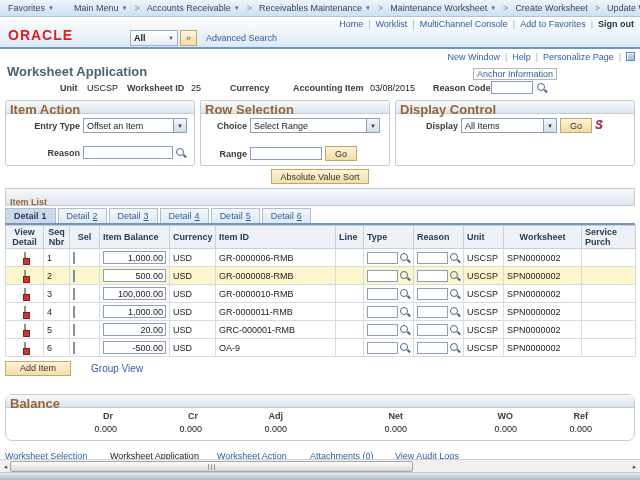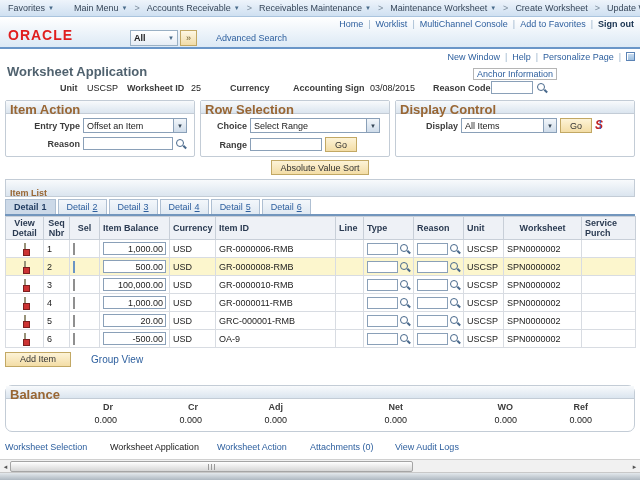--- a/index.html
+++ b/index.html
@@ -19,21 +19,21 @@
   .appheader{height:32px;background:linear-gradient(#ffffff,#dcE9f5);border-bottom:2px solid #6a96c8;position:relative}
   .brand{position:absolute;left:8px;top:10px;color:#e01e1e;font-weight:bold;font-size:14px;letter-spacing:1px}
   .hdr-links{position:absolute;right:6px;top:2px;display:flex;gap:5px;align-items:center;font-size:9px}
   .hdr-links .sep{color:#9ab4cc}
   .signout{color:#16314f;font-weight:bold}
   .search-cluster{position:absolute;left:130px;top:13px;display:flex;align-items:center}
   .scope{width:48px;height:16px;border:1px solid #9ab0c4;background:linear-gradient(#fff,#e6edf5);display:flex;align-items:center;justify-content:space-between;padding:0 3px;font-weight:bold;font-size:9px;cursor:pointer}
   input.search{width:150px;height:16px;border:1px solid #9ab0c4;font:inherit;font-size:9px;padding:0 3px;color:#444}
   .search-go{width:17px;height:16px;background:linear-gradient(#fef7e3,#f1dca8);border:1px solid #c2a864;text-align:center;line-height:14px;color:#6a5a2a;margin-left:2px;cursor:pointer;font-size:9px}
   .search-go::before{content:"»"}
-  .adv{margin-left:19px;font-size:9px}
+  .adv{margin-left:9px;font-size:9px}
 
   .content{padding:2px 5px;position:relative}
   .pagebar{display:flex;justify-content:flex-end;gap:5px;font-size:9px;align-items:center;height:11px}
   .pb-sep{color:#9ab4cc}
   .grid-icon{width:9px;height:9px;border:1px solid #5b83b5;background:linear-gradient(#cfe0f2,#9fc0e0);box-shadow:inset 1px 1px 0 #fff;cursor:pointer}
 
   .titlerow{position:relative;height:19px}
   .title{position:absolute;left:2px;top:2px;font-size:13px;font-weight:bold;color:#50626f}
   .anchor{position:absolute;right:78px;top:6px;border:1px solid #b5b5b5;padding:0 3px;font-size:9px}
 
@@ -44,21 +44,21 @@
 
   
   .mag{display:inline-block;width:10px;height:10px;position:relative;cursor:pointer;flex:none}
   .mag::before{content:"";position:absolute;left:0;top:0;width:6px;height:6px;border:1.5px solid #49698c;border-radius:50%}
   .mag::after{content:"";position:absolute;left:6.5px;top:7px;width:3.5px;height:1.5px;background:#49698c;transform:rotate(45deg)}
 
   
   .boxes{display:flex;gap:5px;margin-top:4px;align-items:stretch}
   .gbox{border:1px solid #c3ccd6;border-radius:2px;background:#fff;display:flex;flex-direction:column}
   .ghead{height:13px;background:linear-gradient(#f8fafc,#dbe5ef);border-bottom:1px solid #c3ccd6;color:#996633;font-weight:bold;padding:1px 4px;font-size:13px}
-  .gbody{padding:4px 4px;display:flex;flex-direction:column;gap:4px}
+  .gbody{padding:4px 4px;display:flex;flex-direction:column;gap:13px}
   .frow{display:flex;align-items:center;gap:3px}
   .flabel{font-weight:bold;color:#3c3c3c;text-align:right;font-size:9px;flex:none}
   .selw{height:15px;border:1px solid #8aa0b8;background:#fff;display:flex;align-items:center;justify-content:space-between;padding-left:3px;font-size:9px;cursor:pointer}
   .selw .dd{width:13px;height:100%;background:linear-gradient(#f2f6fa,#cfdcea);border-left:1px solid #8aa0b8;display:flex;align-items:center;justify-content:center;font-size:6px;color:#345}
   .dd::before{content:"▼"}
   .btn{height:15px;background:linear-gradient(#fdf3d7,#f3dda6);border:1px solid #c2a864;font-size:9px;color:#333;display:inline-flex;align-items:center;justify-content:center;padding:0 9px;cursor:pointer;font-family:inherit}
   .cur-icon{position:relative;width:11px;height:13px;color:#c32222;font-weight:bold;font-style:italic;font-size:12px;line-height:13px;cursor:pointer}
   .cur-icon::before{content:"S"}
   .cur-icon::after{content:"¦";position:absolute;left:4px;top:-1px;color:#3355bb;font-size:9px;font-style:normal}
 
@@ -195,21 +195,21 @@
     <span class="title">Worksheet Application</span>
     <span class="anchor link">Anchor Information</span>
   </div>
 
   <div class="inforow">
     <span class="lbl" style="left:55px">Unit</span>
     <span style="left:82px">USCSP</span>
     <span class="lbl" style="left:122px">Worksheet ID</span>
     <span style="left:186px">25</span>
     <span class="lbl" style="left:225px">Currency</span>
-    <span class="lbl" style="left:288px">Accounting Sign</span>
+    <span class="lbl" style="left:288px">Accounting Item</span>
     <span style="left:365px">03/08/2015</span>
     <span class="lbl" style="left:428px">Reason Code</span>
     <input class="tinput" style="position: absolute; left: 486px; top: 0px; width: 42px;" value="">
     <span class="mag" style="left:532px;top:2px"></span>
   </div>
 
   <div class="boxes">
     <div class="gbox" style="width:190px">
       <div class="ghead">Item Action</div>
       <div class="gbody">

